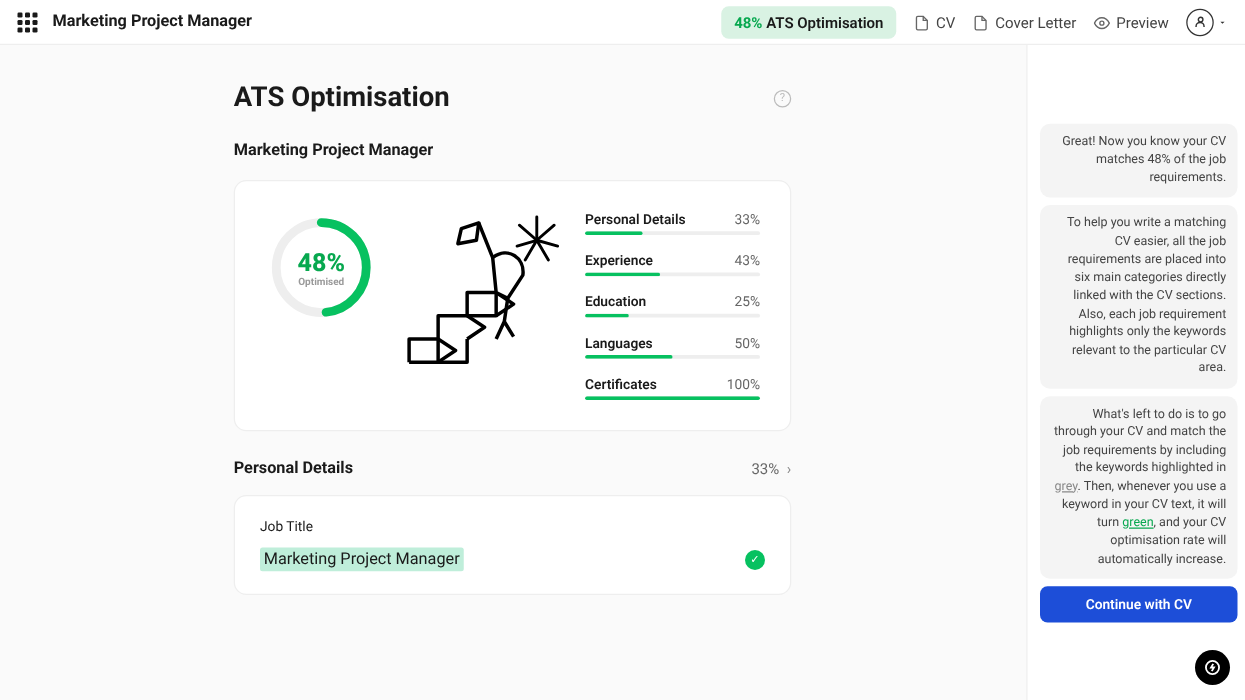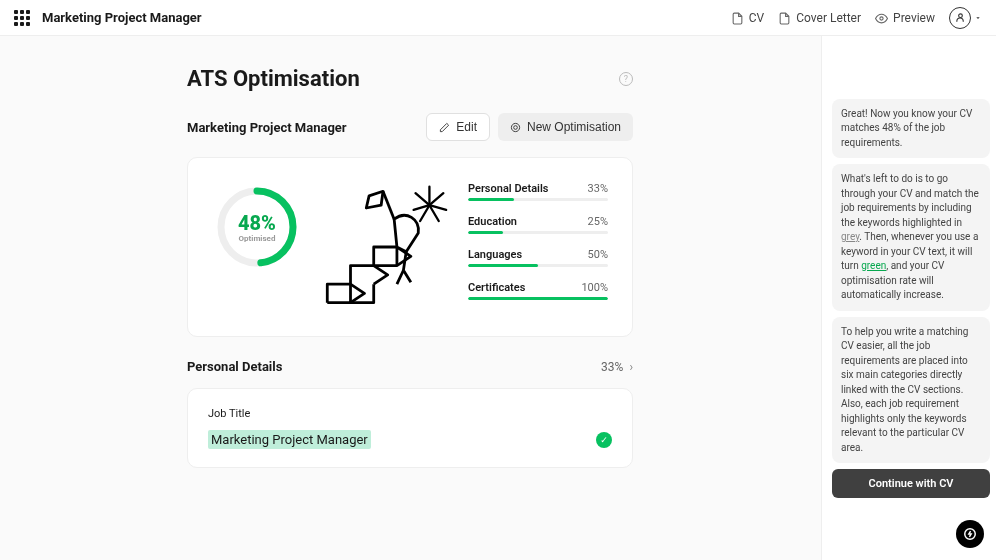--- a/index.html
+++ b/index.html
@@ -52,43 +52,47 @@
 .detail-row { padding: 18px 20px; border-bottom: 1px solid #f0f0f0; }
 .detail-row:last-child { border-bottom: none; }
 .detail-label { font-size: 11px; font-weight: 400; margin-bottom: 10px; }
 .detail-body { display: flex; align-items: center; justify-content: space-between; }
 .hl { padding: 2px 3px; border-radius: 2px; border-bottom: 1px dashed #ccc; }
 .hl-green { background: #bfeeda; border-bottom: none; }
 .check-circ { width: 16px; height: 16px; border-radius: 50%; display: flex; align-items: center; justify-content: center; color: #fff; font-size: 9px; }
 .cc-green { background: #07c160; }
 .chat-col { width: 175px; border-left: 1px solid #eee; background: #fff; display: flex; flex-direction: column; padding: 12px 6px 12px 10px; position: relative; }
 .chat-msgs { margin-top: auto; display: flex; flex-direction: column; gap: 6px; margin-bottom: 50px; }
-.chat-bubble { background: #f4f4f4; border-radius: 8px; padding: 8px 9px; font-size: 10px; line-height: 1.45; color: #444; }
+.chat-bubble { background: #f4f4f4; border-radius: 8px; padding: 8px 9px; font-size: 10px; line-height: 1.45; color: #444; text-align: right; }
 .chat-bubble .kw-grey { color: #888; text-decoration: underline; }
 .chat-bubble .kw-green { color: #07a84f; text-decoration: underline; }
-.chat-btn { background: #404040; color: #fff; text-align: center; padding: 8px; border-radius: 6px; font-size: 11px; font-weight: 600; cursor: pointer; }
+.chat-btn { background: #1d4ed8; color: #fff; text-align: center; padding: 8px; border-radius: 6px; font-size: 11px; font-weight: 600; cursor: pointer; }
 .fab { position: absolute; bottom: 12px; right: 12px; width: 28px; height: 28px; border-radius: 50%; background: #000; color: #fff; display: flex; align-items: center; justify-content: center; font-size: 13px; cursor: pointer; }
 </style>
 </head>
 <body>
 
 <div class="topbar">
   <div class="app-grid">
       <span></span>
       <span></span>
       <span></span>
       <span></span>
       <span></span>
       <span></span>
       <span></span>
       <span></span>
       <span></span>
     </div>
   <div class="topbar-title">Marketing Project Manager</div>
   <div class="topbar-right">
+    <div class="ats-pill">
+      <span class="pct">48%</span>
+      <span>ATS Optimisation</span>
+    </div>
     <div class="top-btn">
       <svg viewBox="0 0 24 24" fill="none" stroke="#666" stroke-width="2">
           <path d="M14 2H6a2 2 0 00-2 2v16a2 2 0 002 2h12a2 2 0 002-2V8z"></path>
           <polyline points="14 2 14 8 20 8"></polyline>
         </svg>
       <span>CV</span>
     </div>
     <div class="top-btn">
       <svg viewBox="0 0 24 24" fill="none" stroke="#666" stroke-width="2">
           <path d="M14 2H6a2 2 0 00-2 2v16a2 2 0 002 2h12a2 2 0 002-2V8z"></path>
@@ -120,35 +124,20 @@
 <div class="main">
   <div class="center-col">
     <div class="center-inner">
       <div class="page-head">
         <h1 class="page-title">ATS Optimisation</h1>
         <div class="help-ic">?</div>
       </div>
 
       <div class="subhead">
         <h3>Marketing Project Manager</h3>
-        <div class="subhead-btns">
-          <button class="btn btn-outline">
-            <svg width="11" height="11" viewBox="0 0 24 24" fill="none" stroke="#333" stroke-width="2">
-                <path d="M17 3l4 4L7 21H3v-4z"></path>
-              </svg>
-            <span>Edit</span>
-          </button>
-          <button class="btn btn-grey">
-            <svg width="11" height="11" viewBox="0 0 24 24" fill="none" stroke="#333" stroke-width="2">
-                <circle cx="12" cy="12" r="9"></circle>
-                <circle cx="12" cy="12" r="4"></circle>
-              </svg>
-            <span>New Optimisation</span>
-          </button>
-        </div>
       </div>
 
       <div class="card">
         <div class="card-top">
           <div style="display:flex;flex-direction:column;">
             <div style="display:flex;align-items:flex-start;gap:16px;">
               <div class="gauge-wrap">
                 <svg width="90" height="90">
                     <circle cx="45" cy="45" r="36" fill="none" stroke="#eee" stroke-width="7"></circle>
                     <circle cx="45" cy="45" r="36" fill="none" stroke="#07c160" stroke-width="7" stroke-dasharray="226" stroke-dashoffset="117" stroke-linecap="round"></circle>
@@ -185,20 +174,29 @@
                 <div class="mr-top">
                   <span class="lbl">Personal Details</span>
                   <span class="val">33%</span>
                 </div>
                 <div class="bar">
                   <div class="bar-fill" style="width:33%"></div>
                 </div>
               </div>
               <div class="metric-row">
                 <div class="mr-top">
+                  <span class="lbl">Experience</span>
+                  <span class="val">43%</span>
+                </div>
+                <div class="bar">
+                  <div class="bar-fill" style="width:43%"></div>
+                </div>
+              </div>
+              <div class="metric-row">
+                <div class="mr-top">
                   <span class="lbl">Education</span>
                   <span class="val">25%</span>
                 </div>
                 <div class="bar">
                   <div class="bar-fill" style="width:25%"></div>
                 </div>
               </div>
               <div class="metric-row">
                 <div class="mr-top">
                   <span class="lbl">Languages</span>
@@ -238,24 +236,24 @@
           </div>
         </div>
 
       </div>
     </div>
   </div>
 
   <div class="chat-col">
     <div class="chat-msgs">
       <div class="chat-bubble">Great! Now you know your CV matches 48% of the job requirements.</div>
+      <div class="chat-bubble">To help you write a matching CV easier, all the job requirements are placed into six main categories directly linked with the CV sections. Also, each job requirement highlights only the keywords relevant to the particular CV area.</div>
       <div class="chat-bubble">
         <span>What's left to do is to go through your CV and match the job requirements by including the keywords highlighted in </span><span class="kw-grey">grey</span><span>. Then, whenever you use a keyword in your CV text, it will turn </span><span class="kw-green">green</span><span>, and your CV optimisation rate will automatically increase.</span>
       </div>
-      <div class="chat-bubble">To help you write a matching CV easier, all the job requirements are placed into six main categories directly linked with the CV sections. Also, each job requirement highlights only the keywords relevant to the particular CV area.</div>
       <div class="chat-btn">Continue with CV</div>
     </div>
     <div class="fab">
       <svg width="14" height="14" viewBox="0 0 24 24" fill="none" stroke="#fff" stroke-width="2.5">
           <circle cx="12" cy="12" r="9"></circle>
           <polyline points="13 7 10 12 14 12 11 17"></polyline>
         </svg>
     </div>
   </div>
 </div>

